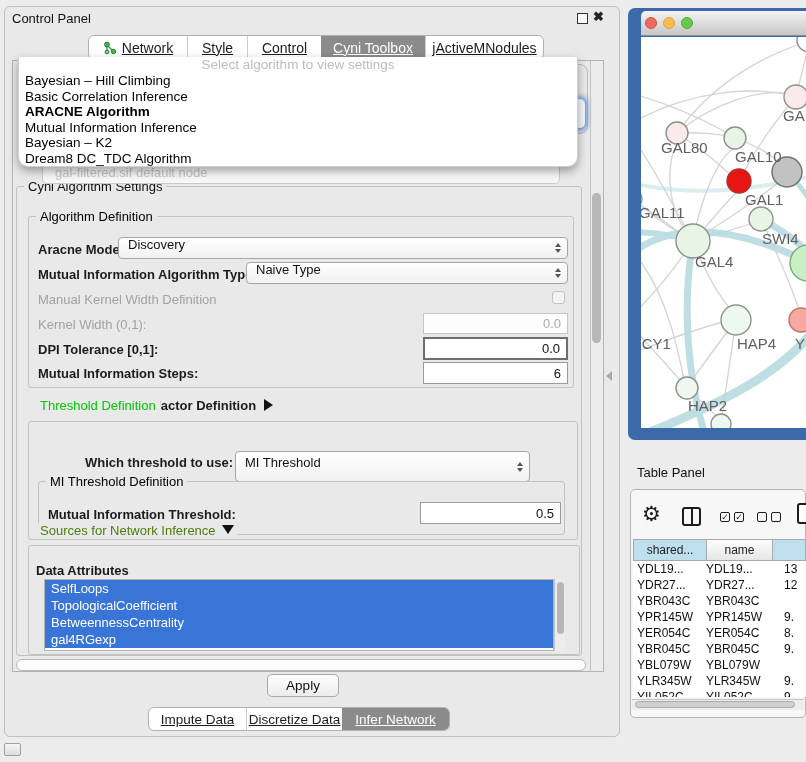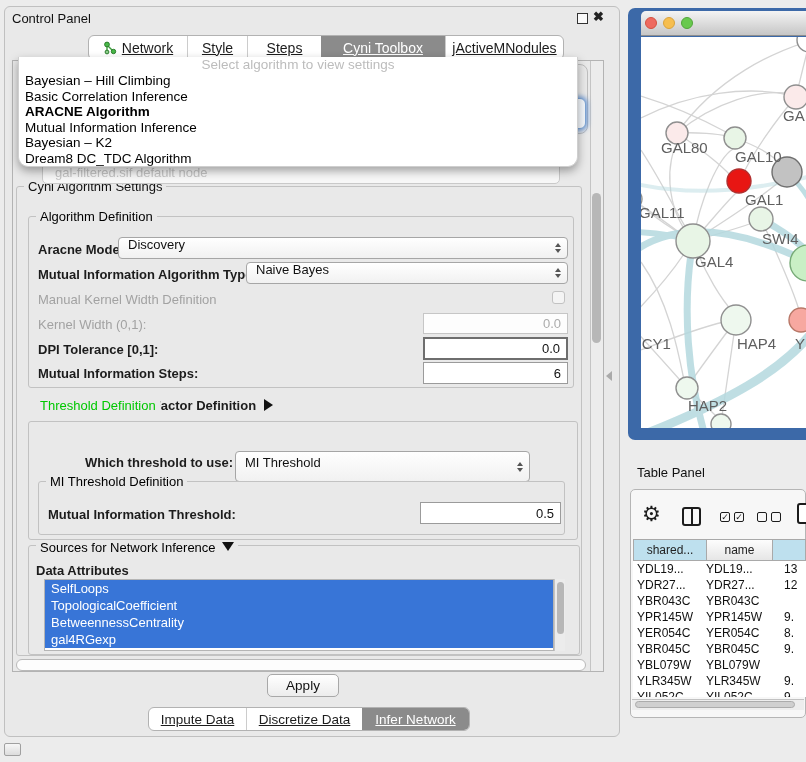--- a/index.html
+++ b/index.html
@@ -133,23 +133,23 @@
       <circle cx="4" cy="3.5" r="2.4" fill="#49b949" stroke="#2c7d2c"></circle>
       <circle cx="10.5" cy="10.5" r="2.2" fill="#49b949" stroke="#2c7d2c"></circle>
       <circle cx="4" cy="11" r="1.9" fill="#8fd08f" stroke="#2c7d2c"></circle>
     </svg>
     <span>Network</span>
   </div>
   <div class="seg" style="width:60px">
       <span>Style</span>
     </div>
   <div class="seg" style="width:74px">
-      <span>Steps</span>
-    </div>
-  <div class="seg sel" style="width:124px">
+      <span>Control</span>
+    </div>
+  <div class="seg sel" style="width:104px">
       <span>Cyni Toolbox</span>
     </div>
   <div class="seg" style="width:118px">
       <span>jActiveMNodules</span>
     </div>
 </div>
 
 <div class="abs pane"></div>
 <div class="abs vsb-track"></div>
 <div class="abs vsb-thumb"></div>
@@ -170,21 +170,21 @@
 <div class="abs combo" style="left:118px; top:237px; width:450px; height:22px;">
   <span>Discovery</span>
   <span class="spin">
       <i class="up"></i>
       <i class="dn"></i>
     </span>
 </div>
 
 <div class="abs lbl" style="left:38px; top:267px;">Mutual Information Algorithm Type:</div>
 <div class="abs combo" style="left:246px; top:262px; width:322px; height:22px;">
-  <span>Naive Bayes</span>
+  <span>Naive Type</span>
   <span class="spin">
       <i class="up"></i>
       <i class="dn"></i>
     </span>
 </div>
 
 <div class="abs lbl-dis" style="left:38px; top:292px;">Manual Kernel Width Definition</div>
 <div class="abs cbx" style="left:552px; top:291px;"></div>
 
 <div class="abs lbl-dis" style="left:38px; top:317px;">Kernel Width (0,1):</div>
@@ -212,21 +212,21 @@
     </span>
 </div>
 
 <div class="abs group" style="left:38px; top:481px; width:527px; height:54px;"></div>
 <div class="legend leg-blue" style="left:46px; top:474px;">MI Threshold Definition</div>
 
 <div class="abs lbl" style="left:48px; top:507px;">Mutual Information Threshold:</div>
 <div class="abs field" style="left:420px; top:502px; width:141px; height:22px;">0.5</div>
 
 <div class="abs group" style="left:28px; top:545px; width:552px; height:110px;"></div>
-<div class="legend" style="left:36px; top:540px; color:#000000;">
+<div class="legend" style="left:36px; top:523px; color:#4d7c0f;">
   <span>Sources for Network Inference</span><span class="arrow-down"></span>
 </div>
 <div class="abs lbl" style="left:36px; top:563px;">Data Attributes</div>
 
 <div class="abs attr-list" style="left:44px; top:579px; width:510px; height:72px;">
   <div class="attr-item sel">SelfLoops</div>
   <div class="attr-item sel">TopologicalCoefficient</div>
   <div class="attr-item sel">BetweennessCentrality</div>
   <div class="attr-item sel">gal4RGexp</div>
 </div>
@@ -235,21 +235,21 @@
 </div>
 
 <div class="abs hsb"></div>
 
 <div class="abs apply">Apply</div>
 
 <div class="abs tabbar bot-tabs">
   <div class="seg" style="width:97px">
       <span>Impute Data</span>
     </div>
-  <div class="seg" style="width:116px">
+  <div class="seg" style="width:96px">
       <span>Discretize Data</span>
     </div>
   <div class="seg sel" style="width:107px">
       <span>Infer Network</span>
     </div>
 </div>
 
 <div class="abs popup">
   <div class="ph">Select algorithm to view settings</div>
   <div class="it">Bayesian – Hill Climbing</div>

